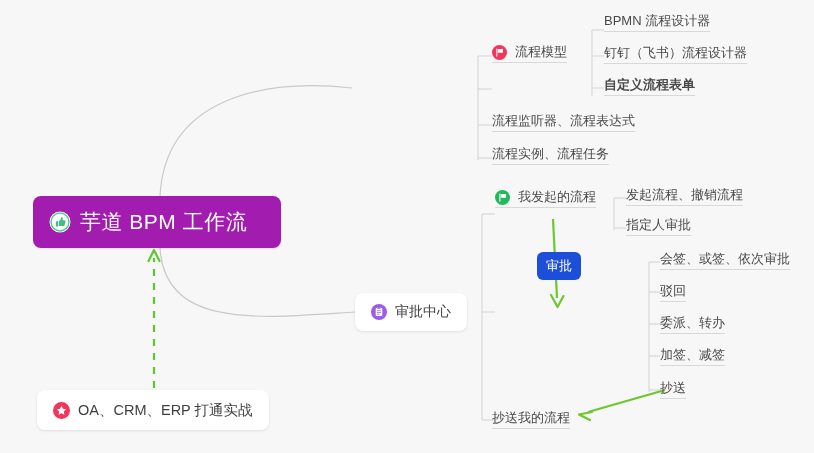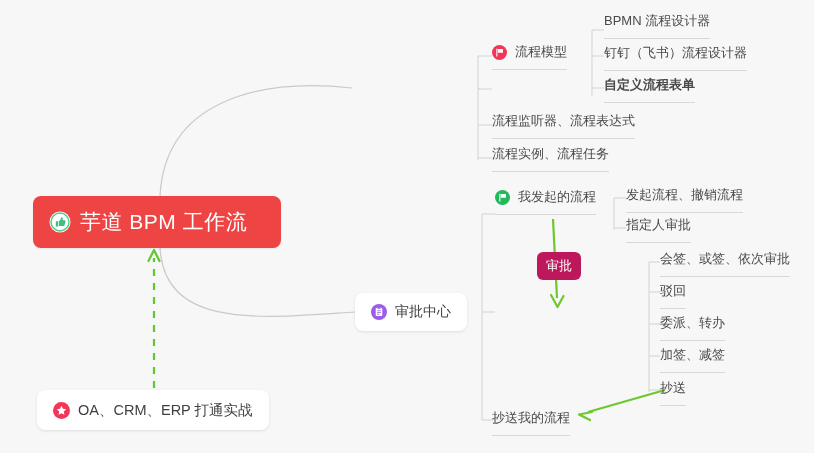--- a/index.html
+++ b/index.html
@@ -28,21 +28,21 @@
     pointer-events: none;
   }
 
   
   .root-node {
     position: absolute;
     left: 33px;
     top: 196px;
     width: 248px;
     height: 52px;
-    background: #ef4444;
+    background: #a21caf;
     border-radius: 8px;
     display: flex;
     align-items: center;
     box-sizing: border-box;
     padding-left: 16px;
     box-shadow: 0 1px 2px rgba(0,0,0,0.07);
   }
   .root-label {
     color: #ffffff;
     font-size: 21px;
@@ -72,21 +72,21 @@
   #card-approval   { left: 355px; top: 293px; height: 38px; }
   #card-integration{ left: 37px;  top: 390px; height: 40px; }
   #card-integration .card-label { font-size: 14.5px; }
 
   
   .leaf {
     position: absolute;
     font-size: 13px;
     color: #4a4a4a;
     white-space: nowrap;
-    padding-bottom: 9px;
+    padding-bottom: 2px;
     border-bottom: 1px solid #d8d8d8;
     line-height: 16px;
   }
   .leaf.with-icon {
     display: flex;
     align-items: center;
   }
   .leaf.with-icon .leaf-text { margin-left: 8px; }
   .leaf.plain { border-bottom: 1px solid #d8d8d8; }
 
@@ -94,21 +94,21 @@
   .ico {
     display: inline-block;
     position: relative;
     flex: 0 0 auto;
   }
   .ico svg { display: block; }
 
   
   .pill {
     position: absolute;
-    background: #be185d;
+    background: #1d4ed8;
     border-radius: 6px;
     color: #ffffff;
     font-size: 13px;
     display: flex;
     align-items: center;
     justify-content: center;
     padding: 5px 9px;
     white-space: nowrap;
   }
   #pill-approve { left: 537px; top: 252px; }

